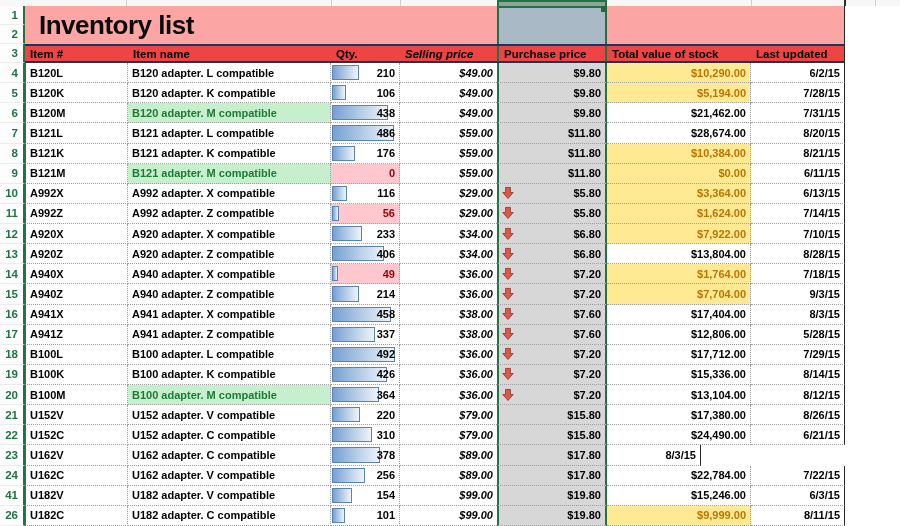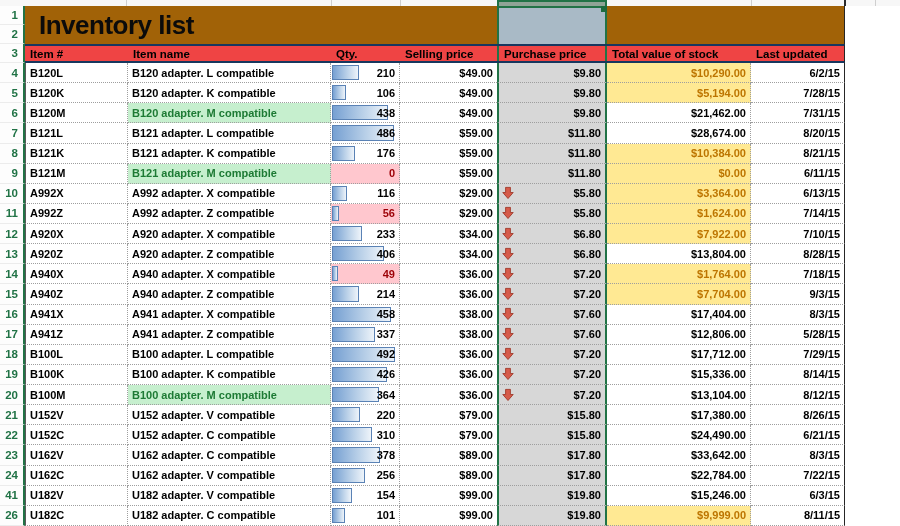--- a/index.html
+++ b/index.html
@@ -17,21 +17,21 @@
   
   .band { display:flex; width:900px; }
   .rownum { width:25px; flex:0 0 25px; color:#217346; font-weight:700; font-size:11.5px;
     display:flex; align-items:center; justify-content:flex-end; padding-right:5px;
     background:#fdfdfd; border-right:2px solid #217346; border-bottom:1px solid #ececec; }
 
   
   .title-band { height:38px; }
   .gutter-col { width:25px; flex:0 0 25px; display:flex; flex-direction:column; }
   .gutter-col .rownum { width:25px; height:19px; flex:1; }
-  .title-cell { position:relative; width:820px; flex:0 0 820px; background:#a16207;
+  .title-cell { position:relative; width:820px; flex:0 0 820px; background:#fca5a5;
     display:flex; align-items:center; padding-left:14px; border-right:1px solid #262626; }
   .title-text { font-size:26px; font-weight:700; color:#0b0b0b; letter-spacing:-0.5px; }
   .title-sel-overlay { position:absolute; left:472px; width:110px; top:0; bottom:0;
     background:#a9bac6; border-left:2px solid #217346; border-right:2px solid #217346;
     border-top:2px solid #217346; }
   .title-sel-overlay::after { content:""; position:absolute; right:-2px; top:-2px;
     width:6px; height:6px; background:#1e6b3e; }
 
   
   .header-band { height:19px; }
@@ -39,21 +39,21 @@
     border-top:2px solid #17375E; border-bottom:2px solid #17375E;
     background:#ef4444; border-right:1px solid #262626; }
   .hcell { display:flex; align-items:center; font-weight:700; font-size:11.5px;
     color:#000; padding-left:5px; }
   .hcell.hsel { border-left:2px solid #217346; border-right:2px solid #217346; }
 
   
   .w-item  { width:103px; flex:0 0 103px; }
   .w-name  { width:203px; flex:0 0 203px; }
   .w-qty   { width:69px;  flex:0 0 69px;  }
-  .w-sell  { width:97px;  flex:0 0 97px;  }
+  .w-sell  { width:97px;  flex:0 0 97px;font-style:italic;  }
   .w-purch { width:110px; flex:0 0 110px; }
   .w-total { width:144px; flex:0 0 144px; }
   .w-date  { width:94px;  flex:0 0 94px;  }
   .filler  { flex:1; background:#fff; }
 
   
   .trow { display:flex; width:900px; height:20.13px; }
   .cell { display:flex; align-items:center; background:#fff; font-size:11px; font-weight:700;
     color:#000; border-right:1px dotted #9e9e9e; border-bottom:1px dotted #9e9e9e;
     white-space:nowrap; overflow:hidden; }
@@ -512,21 +512,20 @@
     <div class="cell w-name cl">U162 adapter. C compatible</div>
     <div class="cell w-qty cr qty">
       <span class="bar" style="width: 48px;"></span>
       <span class="val">378</span>
     </div>
     <div class="cell w-sell cr">$89.00</div>
     <div class="cell w-purch cr purch">
 
       <span class="val">$17.80</span>
     </div>
-    <div class="cell w-total cr">$33,642.00</div>
     <div class="cell w-date cr last">8/3/15</div>
     <div class="filler"></div>
   </div>
 
   <div class="trow">
     <div class="rownum">24</div>
     <div class="cell w-item cl first">U162C</div>
     <div class="cell w-name cl">U162 adapter. V compatible</div>
     <div class="cell w-qty cr qty">
       <span class="bar" style="width: 33px;"></span>

